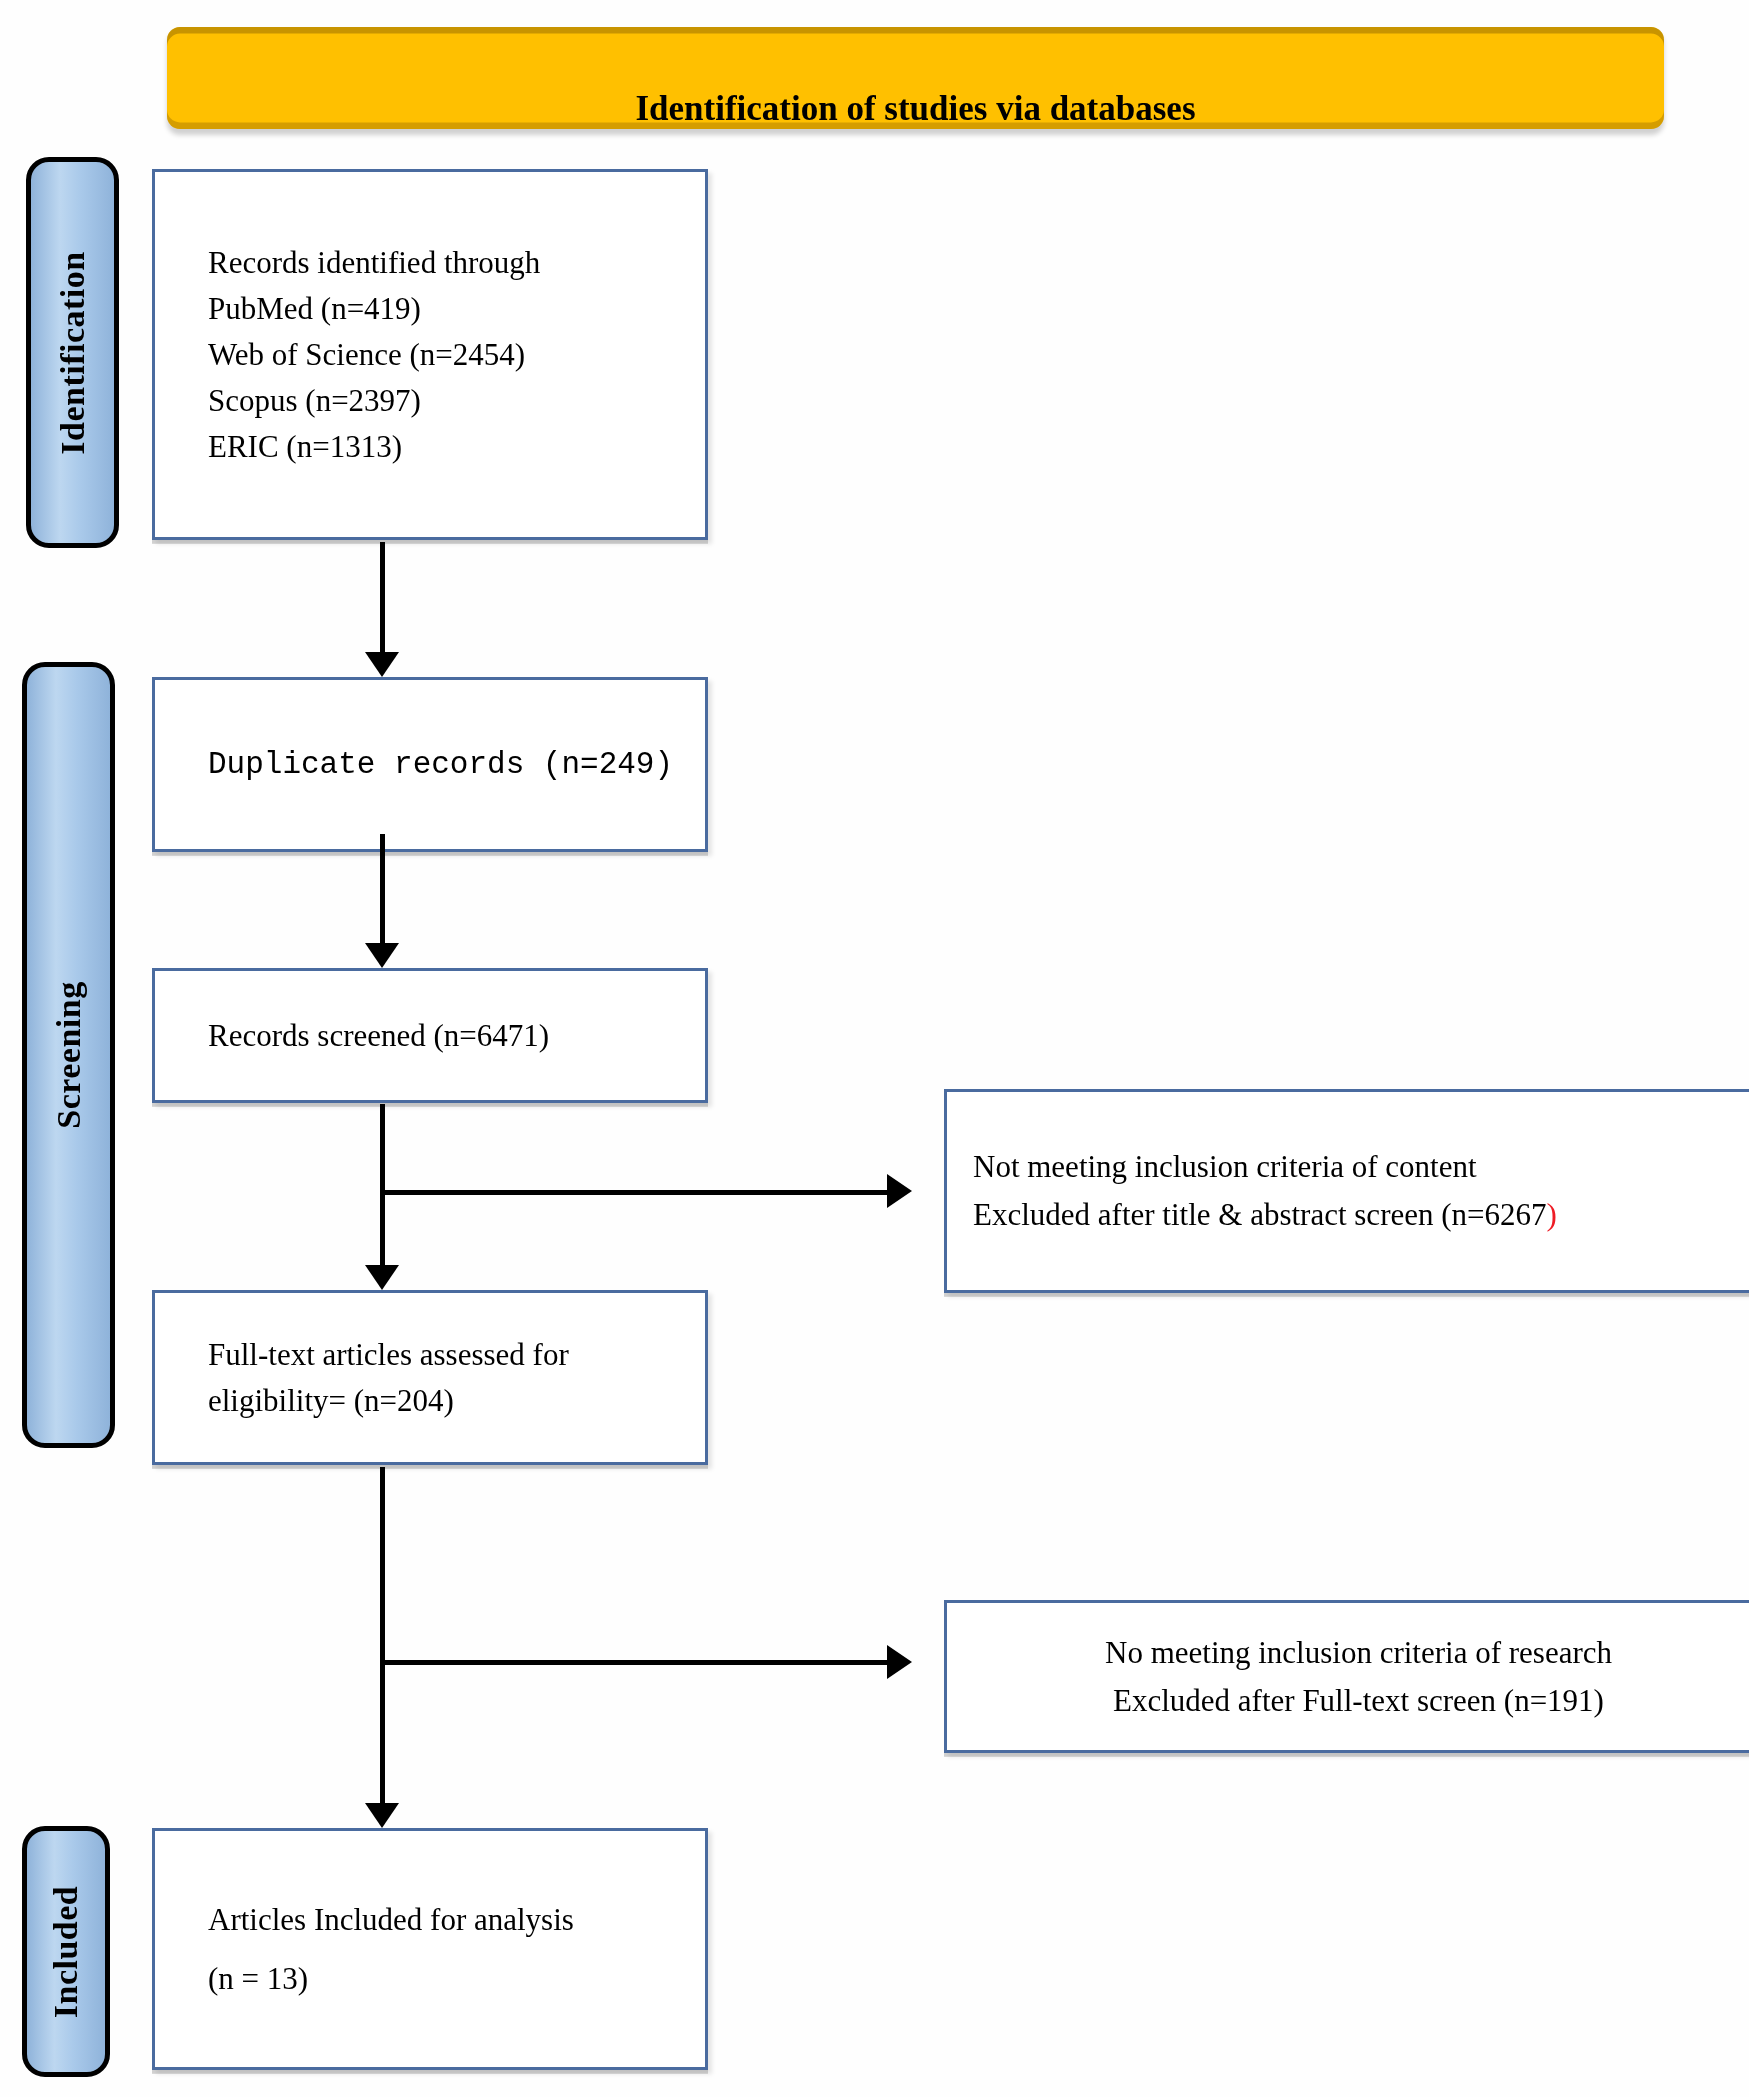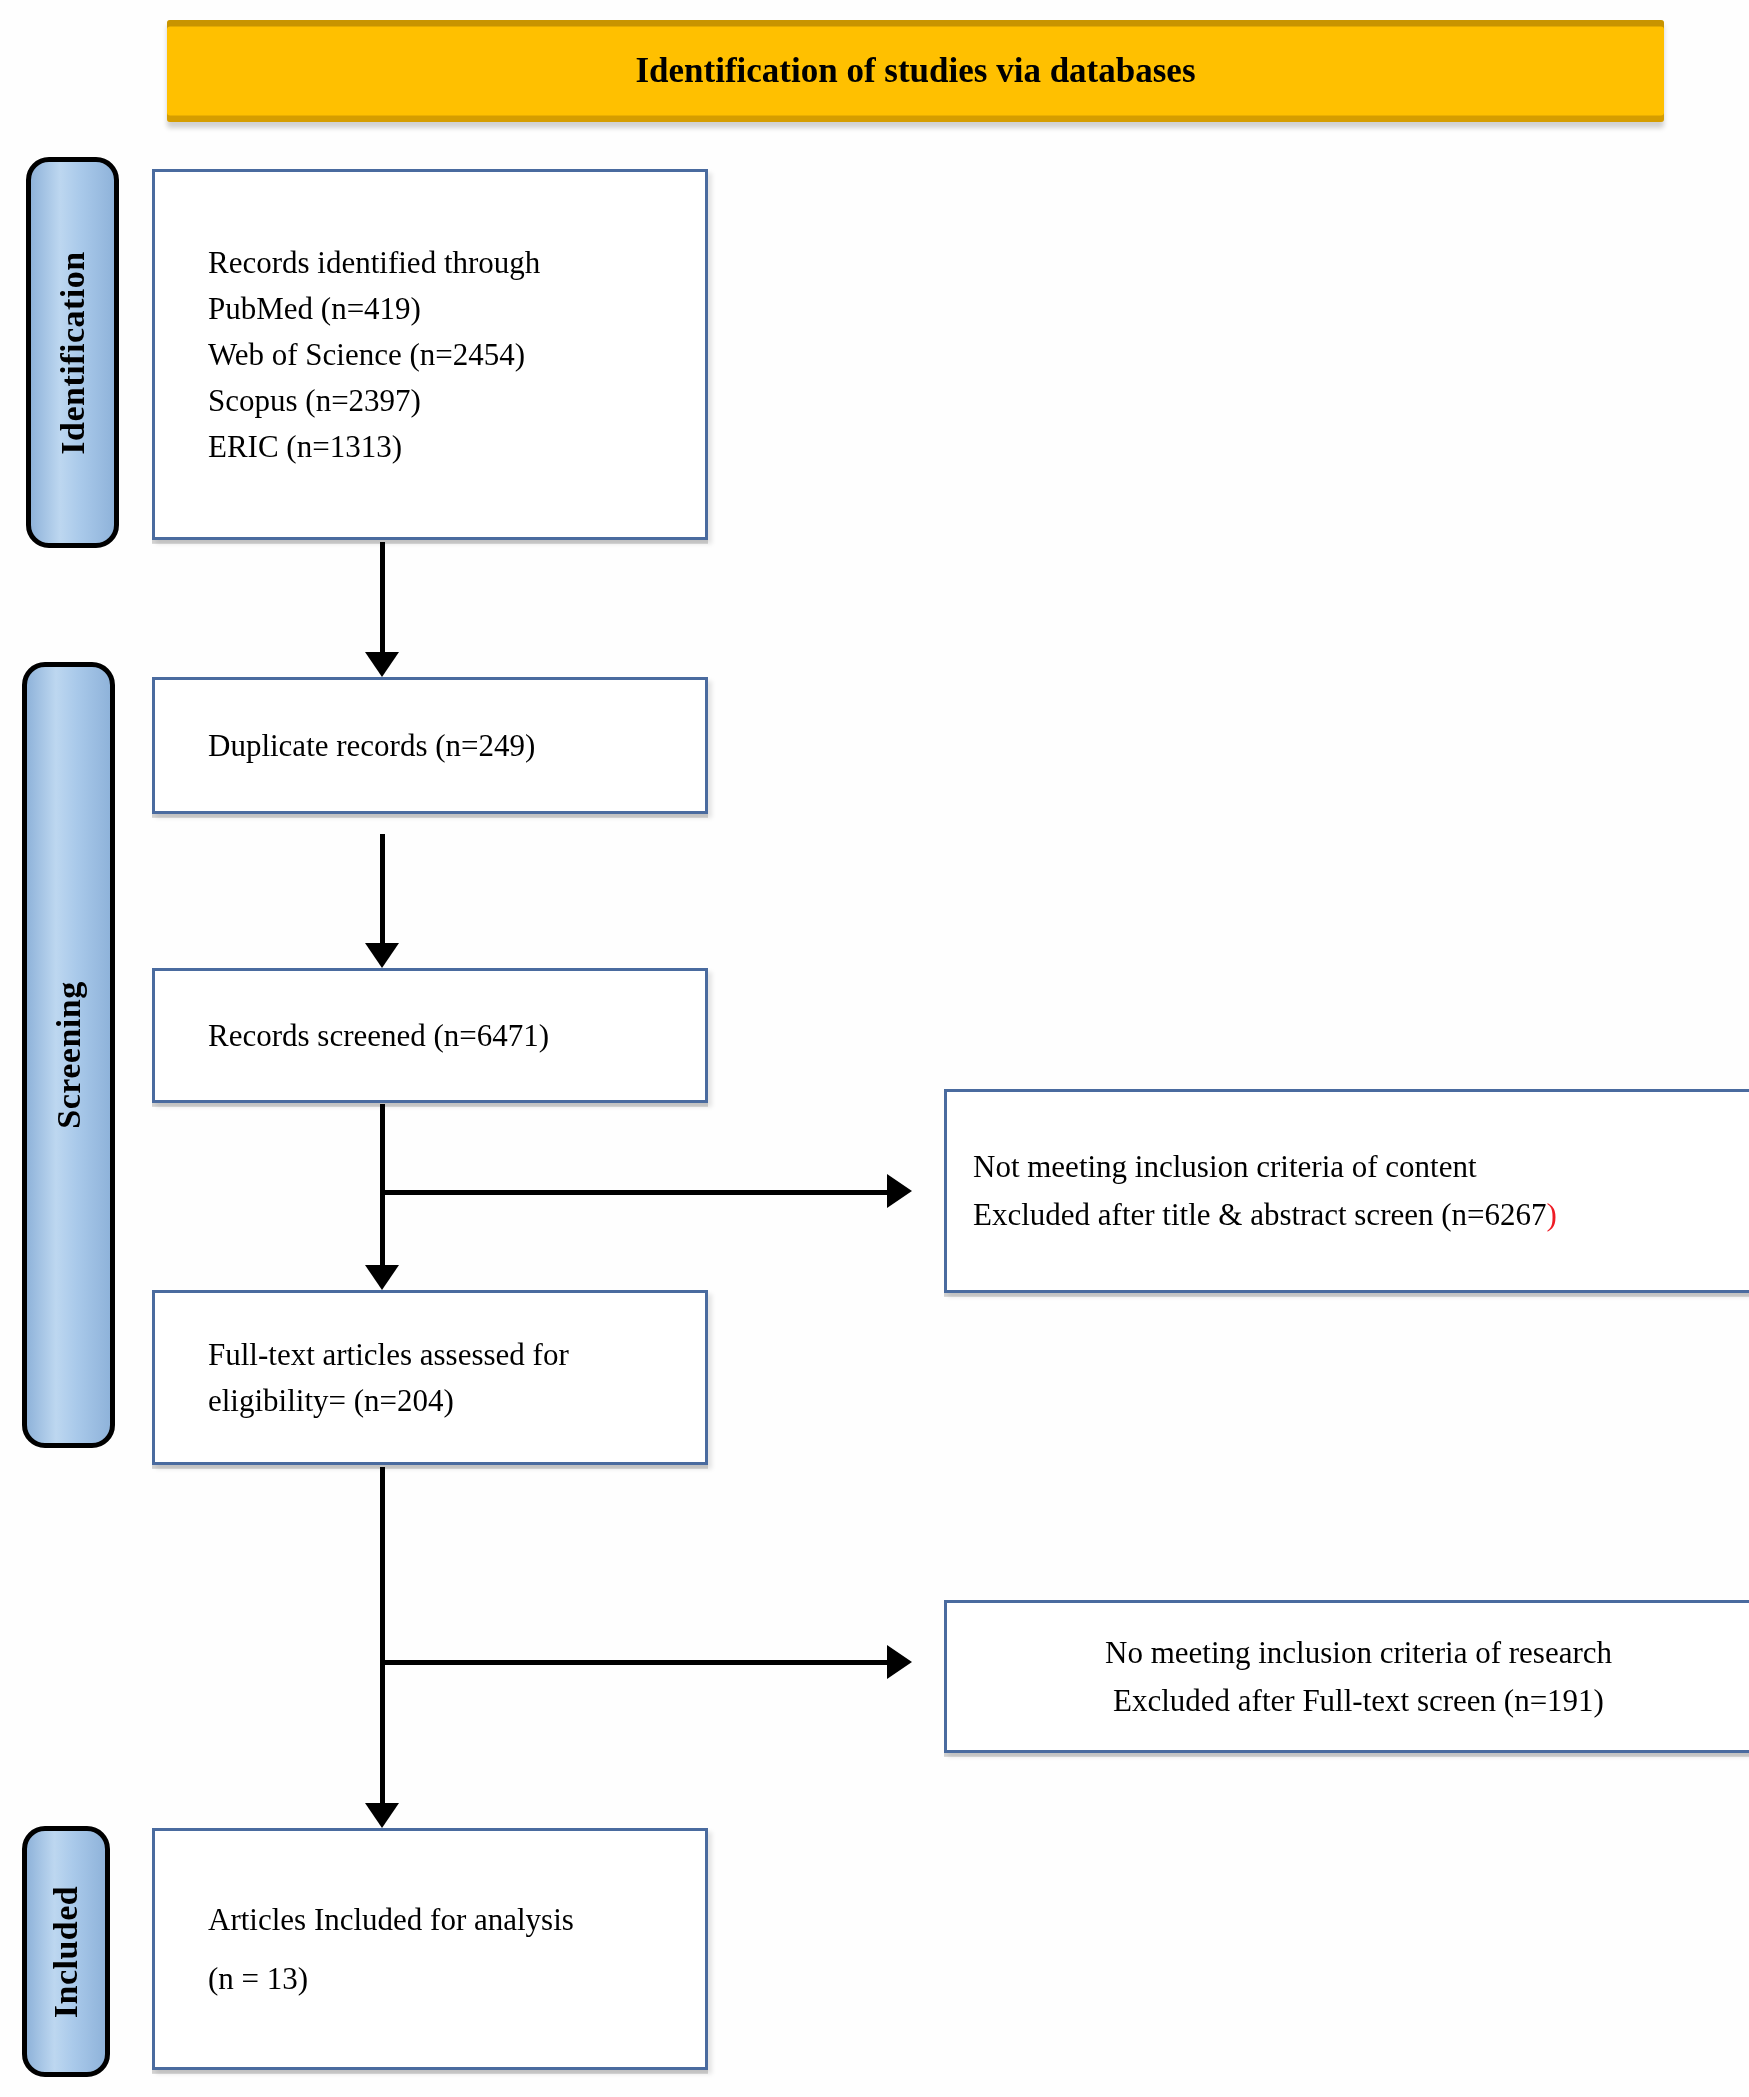--- a/index.html
+++ b/index.html
@@ -2,24 +2,24 @@
 <html style="font-size:8.7px"><head>
 <meta charset="utf-8">
 <style>
   html,body{margin:0;padding:0;background:#ffffff;}
   .canvas{
     position:relative;width:1750px;height:2097px;background:#fefefe;
     font-family:"Liberation Serif", serif;color:#000;overflow:hidden;
   }
   
   .banner{
-    position:absolute;left:167px;top:20px;width:1497px;height:102px;
-    background:#FFC000;border-radius:3px;
+    position:absolute;left:167px;top:27px;width:1497px;height:102px;
+    background:#FFC000;border-radius:13px;
     box-shadow:inset 0 6.6px 0 rgba(146,104,0,.50), inset 0 -6.6px 0 rgba(155,110,0,.42), 0 5.5px 5.5px rgba(0,0,0,.18);
-    display:flex;align-items:center;justify-content:center;
+    display:flex;align-items:flex-end;justify-content:center;
     font-weight:bold;font-size:35px;
   }
   
   .stage{
     position:absolute;background:linear-gradient(90deg,#8fb3da 0%,#bdd7f0 35%,#a9c9ea 60%,#8fb3da 100%);
     border:5.5px solid #000;border-radius:23px;
     display:flex;align-items:center;justify-content:center;
   }
   .stage .vtext{
     transform:rotate(-90deg);white-space:nowrap;
@@ -31,21 +31,21 @@
   
   .box{
     position:absolute;background:#fff;border:3.3px solid #4a6b9f;
     box-shadow:0 3.8px 0 rgba(110,110,110,.30), 3.8px 4.4px 4.4px rgba(0,0,0,.10);
     display:flex;flex-direction:column;justify-content:center;
     font-size:31px;line-height:46px;
   }
   .box.main{left:152px;width:556px;padding-left:53px;padding-right:11px;box-sizing:border-box;}
   .box.side{left:944px;width:814px;padding-left:26px;padding-right:11px;box-sizing:border-box;line-height:48px;}
   #box-identified{top:169px;height:371px;}
-  #box-duplicates{top:677px;height:137px;}
+  #box-duplicates{top:677px;height:175px;font-family:Liberation Mono, monospace;}
   #box-screened{top:968px;height:135px;}
   #box-fulltext{top:1290px;height:175px;}
   #box-included{top:1828px;height:242px;line-height:49px;gap:10px;}
   #box-excluded1{top:1089px;height:204px;}
   #box-excluded2{top:1600px;height:153px;align-items:center;}
   .red{color:#ee1c25;}
   
   .vl{position:absolute;width:4.9px;background:#000;}
   .hl{position:absolute;height:4.9px;background:#000;}
   .head-down{position:absolute;width:0;height:0;border-left:17.5px solid transparent;border-right:17.5px solid transparent;border-top:25px solid #000;}

